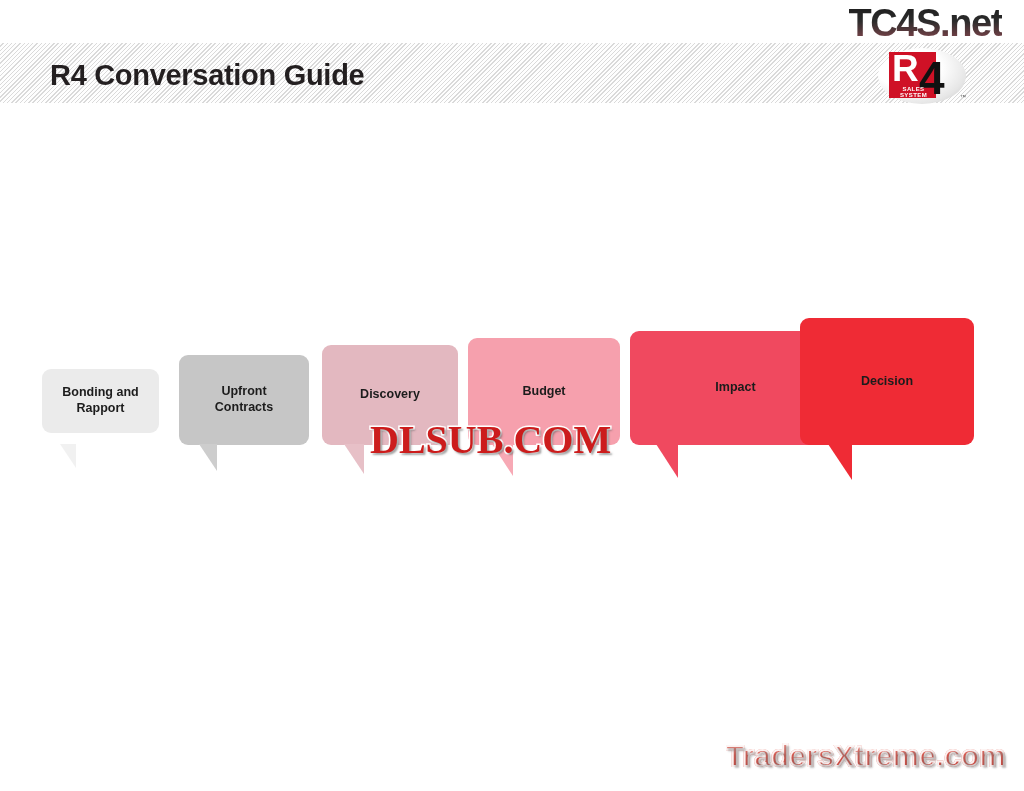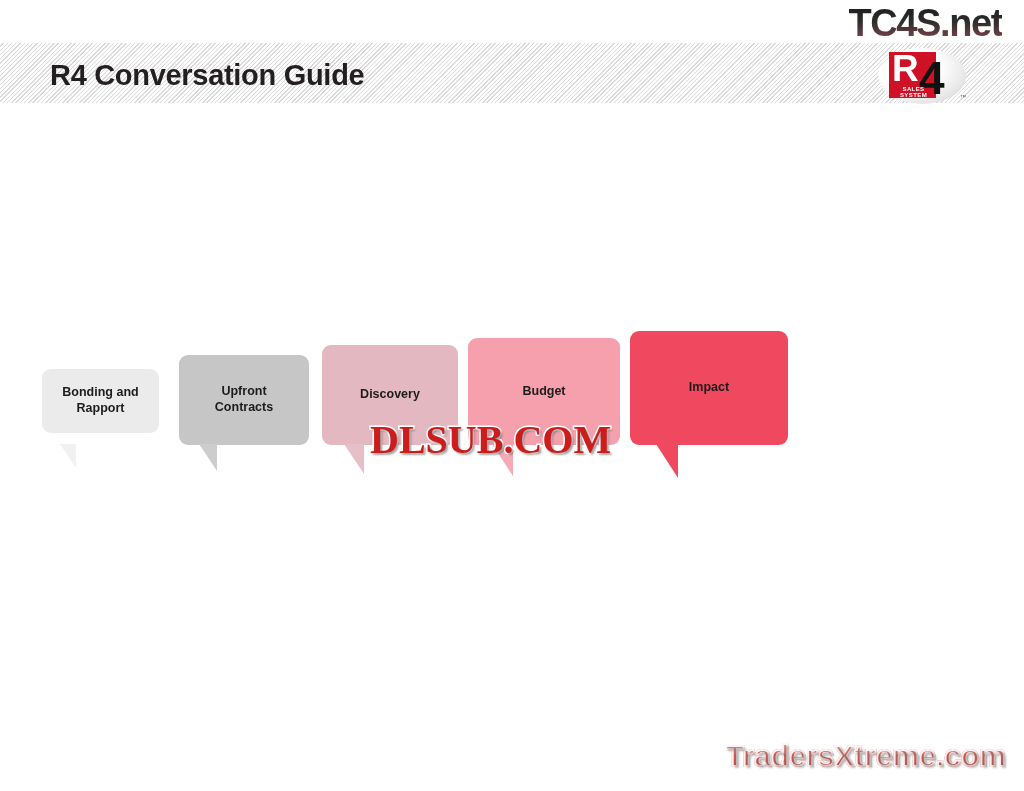--- a/index.html
+++ b/index.html
@@ -175,24 +175,30 @@
           <div class="bubble-label">Budget</div>
         </div>
         <div class="bubble-tail" style="left: 24px; top: 106px; border-width: 0px 21px 32px 0px; border-color: transparent rgb(247, 169, 181) transparent transparent;"></div>
       </div>
       <div class="bubble" style="left: 322px; top: 345px; width: 136px; height: 100px;">
         <div class="bubble-box" style="background: rgb(227, 184, 192);">
           <div class="bubble-label">Discovery</div>
         </div>
         <div class="bubble-tail" style="left: 22px; top: 99px; border-width: 0px 20px 30px 0px; border-color: transparent rgb(231, 192, 199) transparent transparent;"></div>
       </div>
-      <div class="bubble" style="left: 630px; top: 331px; width: 158px; height: 114px;">
+      <div class="bubble" style="left: 630px; top: 331px; width: 179px; height: 114px; padding-left: 32px;">
         <div class="bubble-box" style="background: rgb(240, 73, 95);">
           <div class="bubble-label">Impact</div>
         </div>
         <div class="bubble-tail" style="left: 26px; top: 113px; border-width: 0px 22px 34px 0px; border-color: transparent rgb(240, 73, 95) transparent transparent;"></div>
       </div>
+      <div class="bubble" style="left: 800px; top: 318px; width: 174px; height: 127px;">
+        <div class="bubble-box" style="background: rgb(239, 43, 53);">
+          <div class="bubble-label">Decision</div>
+        </div>
+        <div class="bubble-tail" style="left: 28px; top: 126px; border-width: 0px 24px 36px 0px; border-color: transparent rgb(239, 43, 53) transparent transparent;"></div>
+      </div>
     </div>
 
   <div class="wm-center">DLSUB.COM</div>
   <div class="wm-bottom">TradersXtreme.com</div>
 
 </div>
 
 </body></html>

